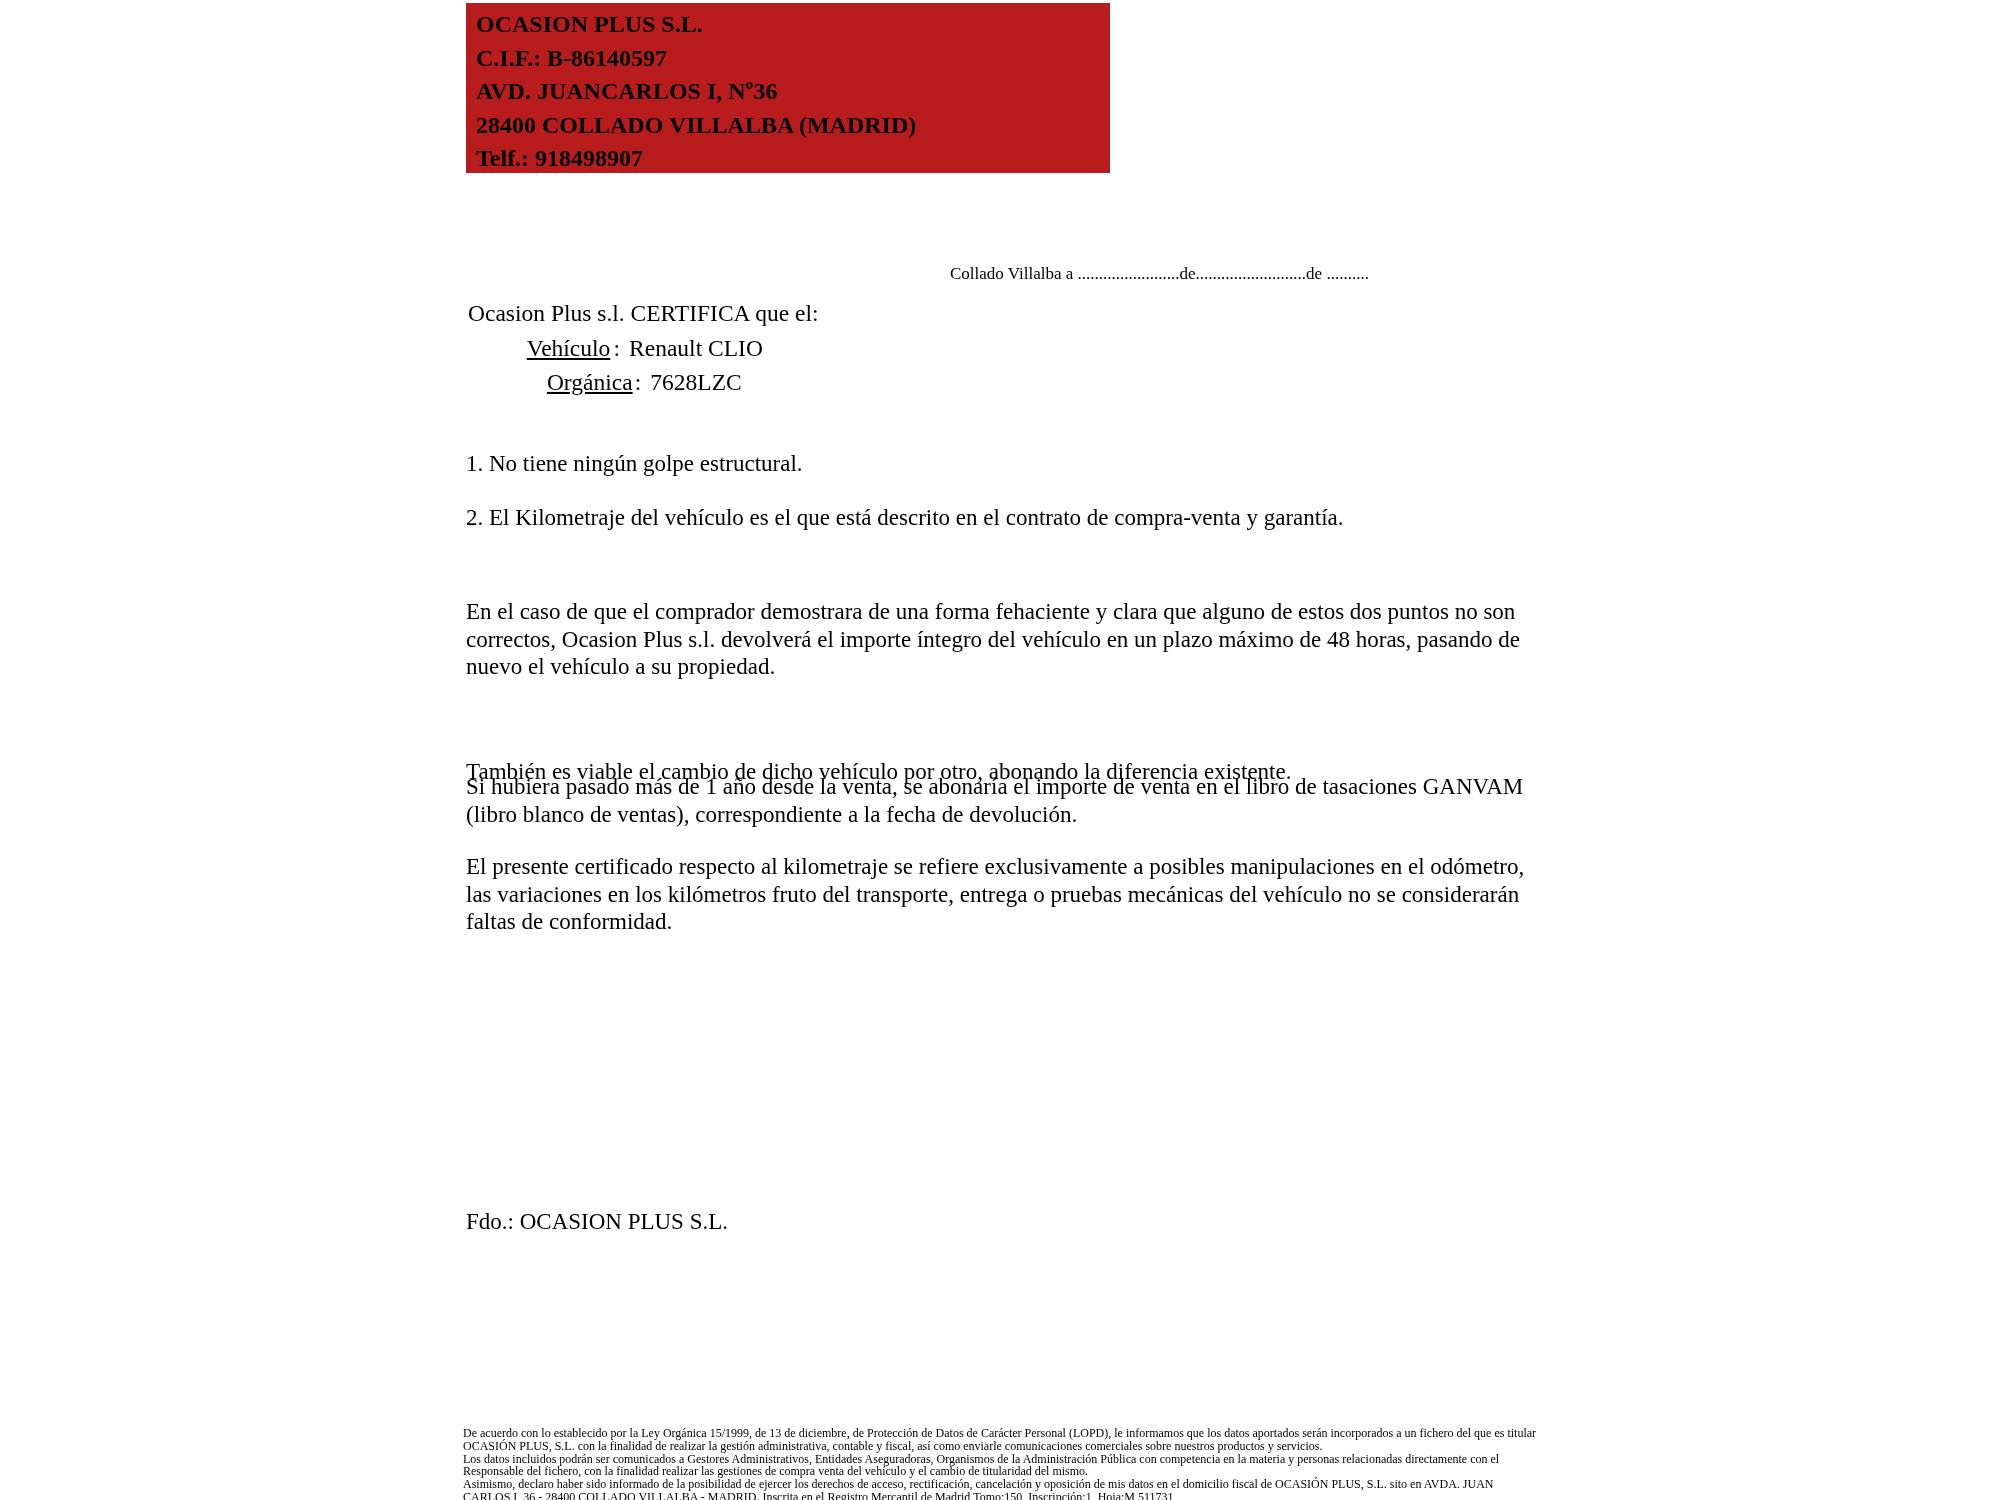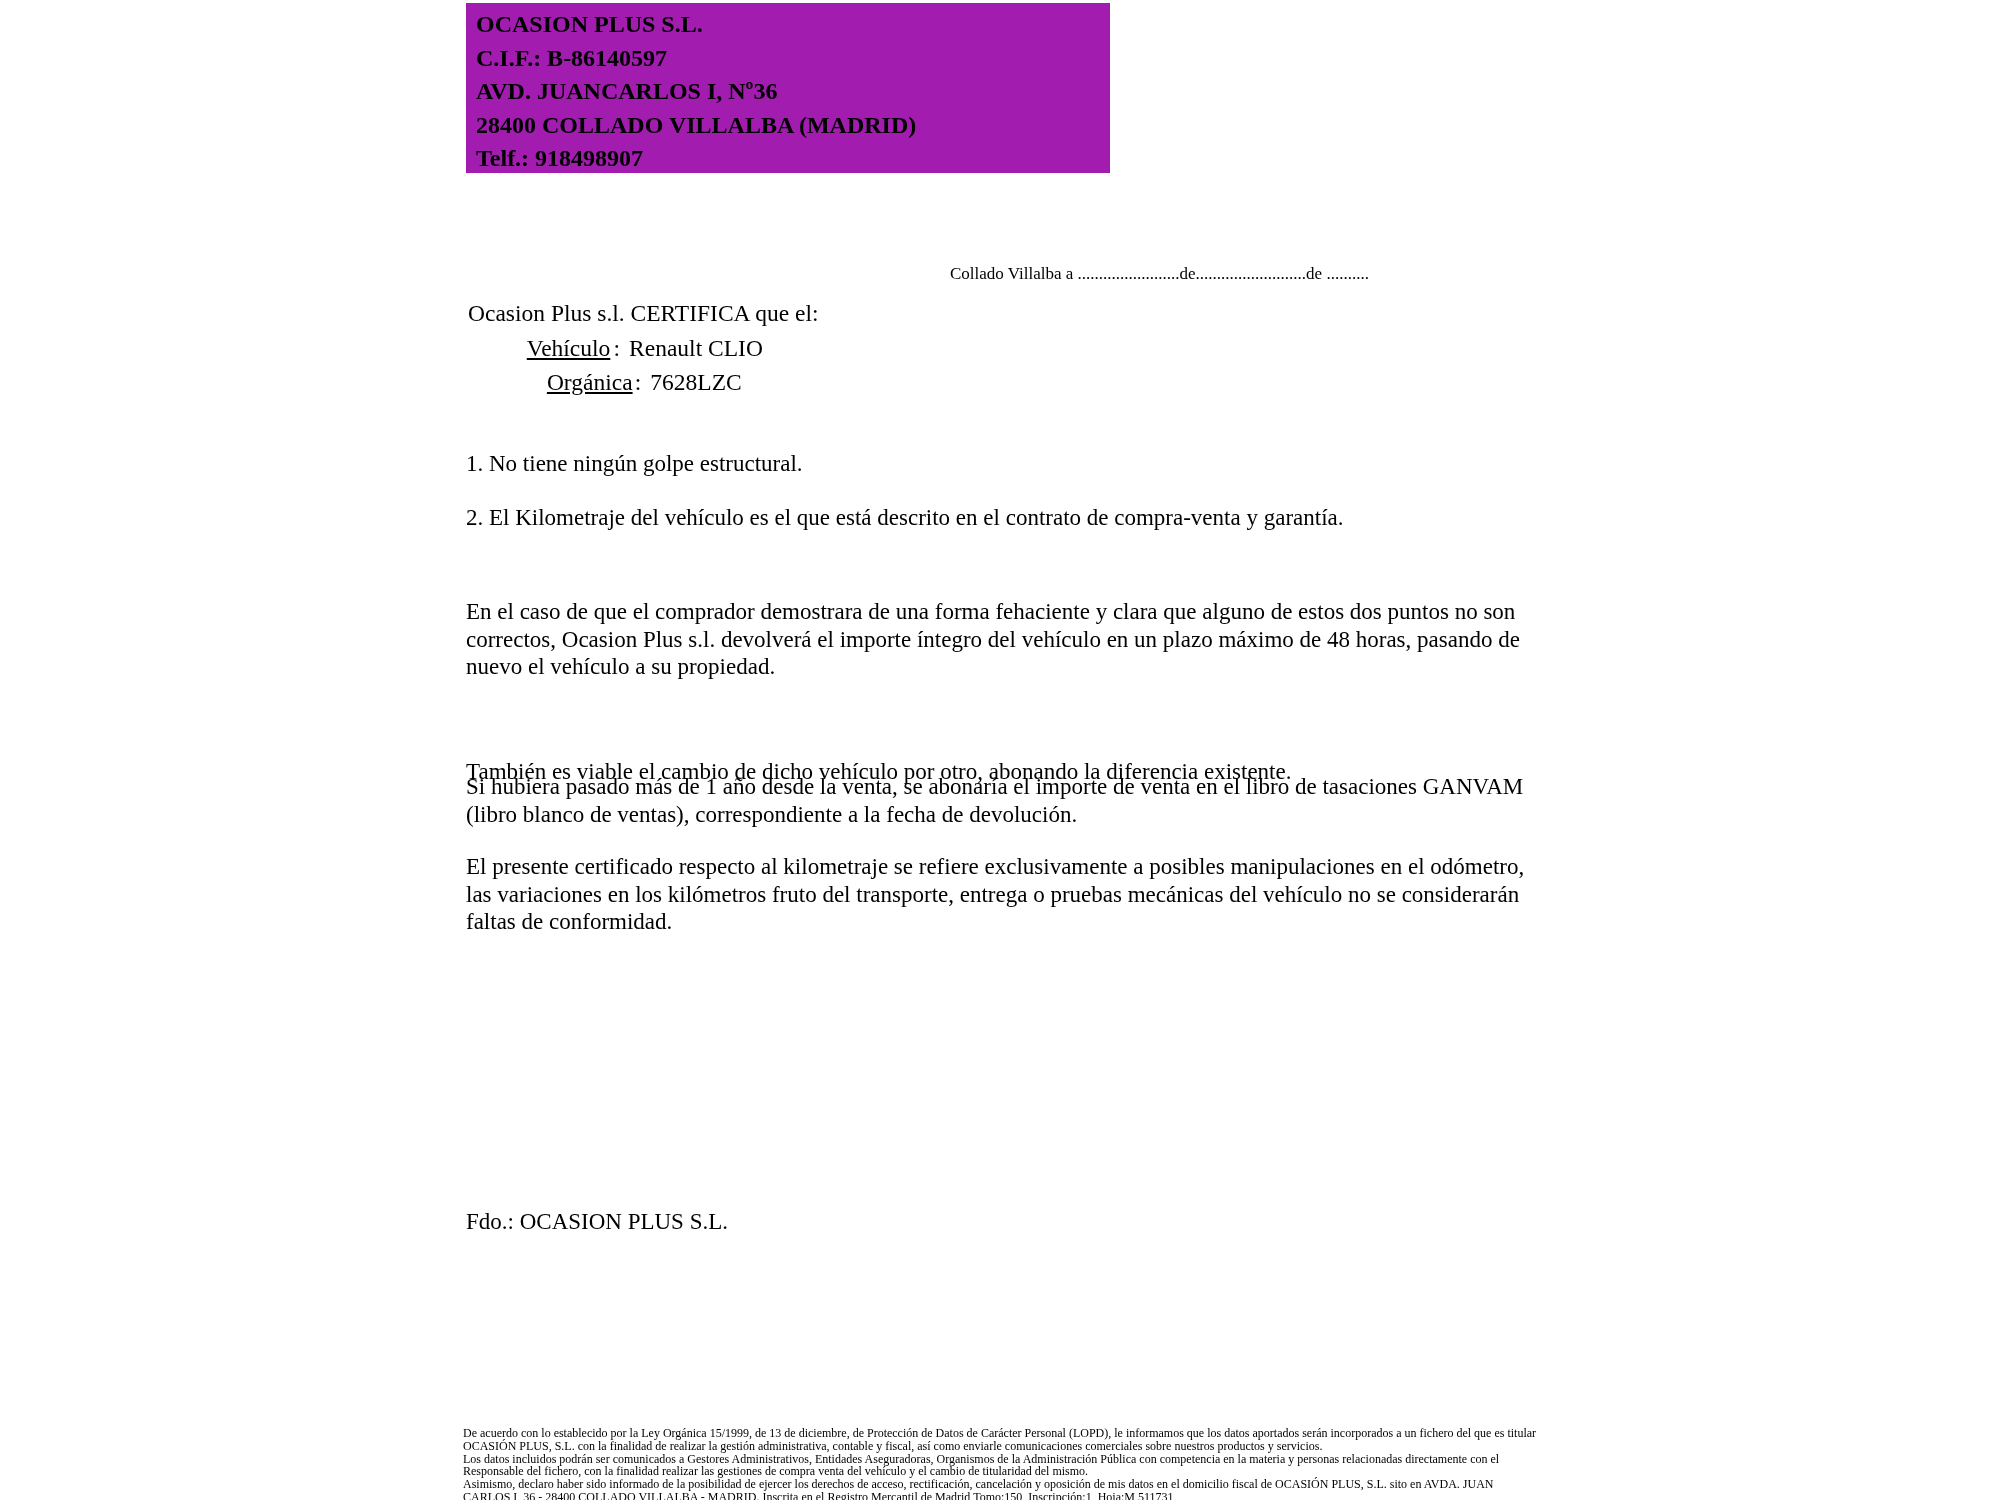--- a/index.html
+++ b/index.html
@@ -79,21 +79,21 @@
     font-size: 12px;
     line-height: 12.8px;
   }
   .legal-line { white-space: nowrap; }
 </style>
 </head>
 <body>
 
 <div class="page">
 
-  <div class="header-box" style="background: #a21caf;">
+  <div class="header-box" style="background: #b91c1c;">
     <div>OCASION PLUS S.L.</div>
     <div>C.I.F.: B-86140597</div>
     <div>AVD. JUANCARLOS I, Nº36</div>
     <div>28400 COLLADO VILLALBA (MADRID)</div>
     <div>Telf.: 918498907</div>
   </div>
 
   <div class="date-line">Collado Villalba a ........................de..........................de ..........</div>
 
   <div class="cert-block">

